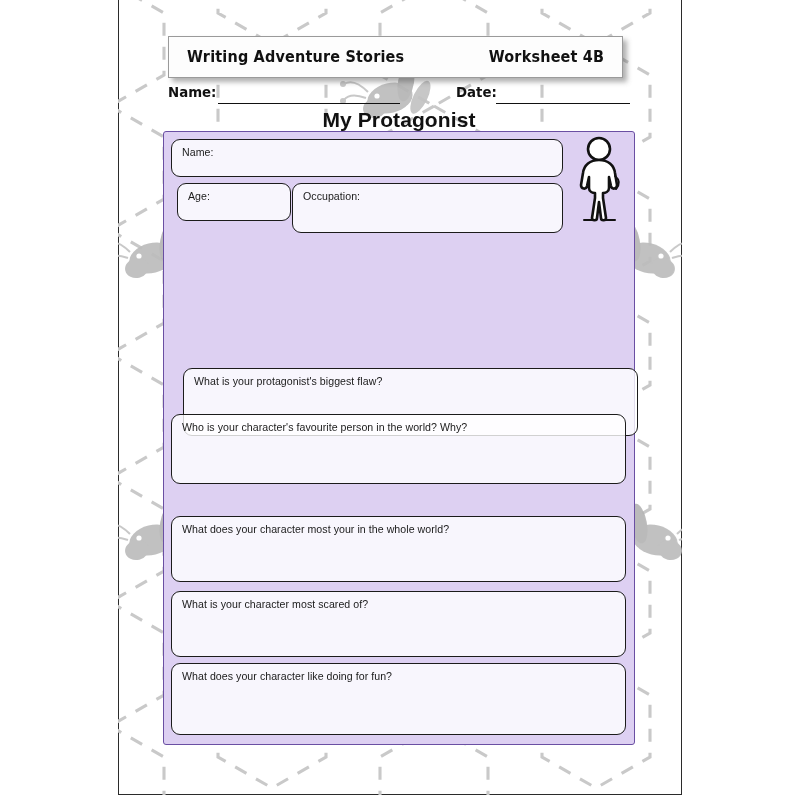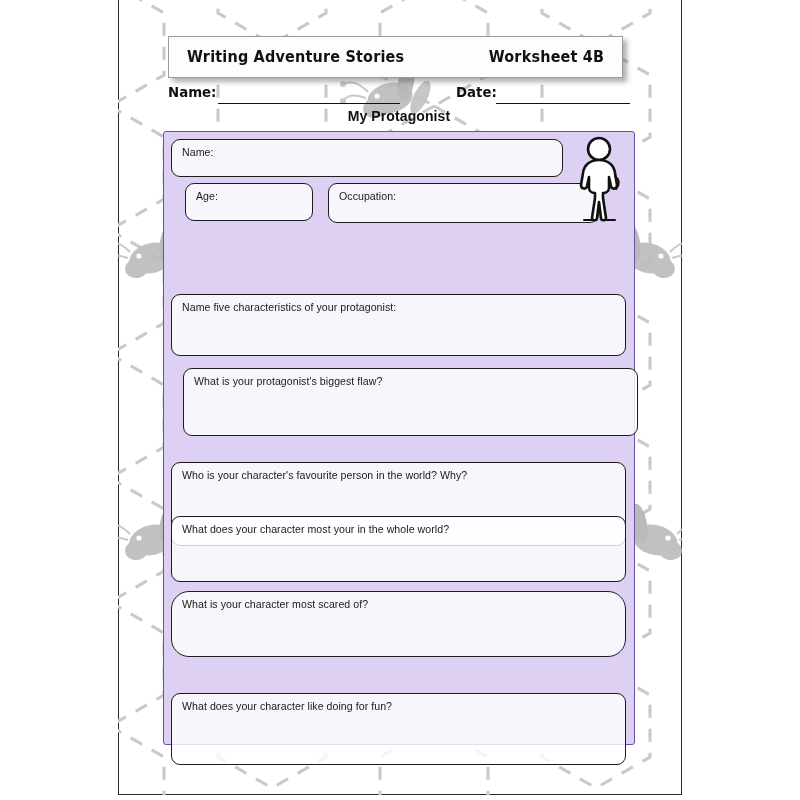--- a/index.html
+++ b/index.html
@@ -113,21 +113,21 @@
 
   
   .main-heading {
     position: absolute;
     left: 168px;
     top: 108px;
     width: 462px;
     text-align: center;
     font-family: "Liberation Sans", sans-serif;
     font-weight: 600;
-    font-size: 14px;
+    font-size: 21px;
     color: #111111;
     letter-spacing: 0.1px;
   }
 
   
   .panel {
     position: absolute;
     left: 163px;
     top: 131px;
     width: 472px;
@@ -152,32 +152,32 @@
     top: 6px;
     font-family: "Liberation Sans", sans-serif;
     font-size: 10.6px;
     color: #1a1a1a;
     letter-spacing: 0.05px;
     white-space: nowrap;
   }
 
   
   #box-name       { left: 171px; top: 139px; width: 392px; height: 38px; }
-  #box-age        { left: 185px; top: 183px; width: 128px; height: 38px; text-align: right; }
-  #box-occupation { left: 292px; top: 183px; width: 271px; height: 40px; margin-left: 36px; }
+  #box-age        { left: 177px; top: 183px; width: 114px; height: 38px; text-align: right; }
+  #box-occupation { left: 292px; top: 183px; width: 271px; height: 50px; }
 
   
   .qbox { left: 171px; width: 455px; }
   #box-q1 { top: 228px; height: 62px; }
   #box-q2 { top: 294px; height: 62px; }
   #box-q3 { top: 368px; height: 68px; margin-left: 12px; }
-  #box-q4 { top: 462px; height: 84px; }
+  #box-q4 { top: 414px; height: 70px; }
   #box-q5 { top: 516px; height: 66px; }
-  #box-q6 { top: 591px; height: 66px; border-radius: 18px; }
-  #box-q7 { top: 663px; height: 72px; margin-top: 30px; }
+  #box-q6 { top: 591px; height: 66px; }
+  #box-q7 { top: 663px; height: 72px; }
 
   
   .hero-figure {
     position: absolute;
     left: 570px;
     top: 136px;
     width: 58px;
     height: 88px;
     z-index: 4;
   }
@@ -309,23 +309,20 @@
     <div class="abox" id="box-name">
       <span class="abox-label">Name:</span>
     </div>
     <div class="abox" id="box-age">
       <span class="abox-label">Age:</span>
     </div>
     <div class="abox" id="box-occupation">
       <span class="abox-label">Occupation:</span>
     </div>
 
-    <div class="abox qbox" id="box-q2">
-      <span class="abox-label">Name five characteristics of your protagonist:</span>
-    </div>
     <div class="abox qbox" id="box-q3">
       <span class="abox-label">What is your protagonist's biggest flaw?</span>
     </div>
     <div class="abox qbox" id="box-q4">
       <span class="abox-label">Who is your character's favourite person in the world? Why?</span>
     </div>
     <div class="abox qbox" id="box-q5">
       <span class="abox-label">What does your character most your in the whole world?</span>
     </div>
     <div class="abox qbox" id="box-q6">

